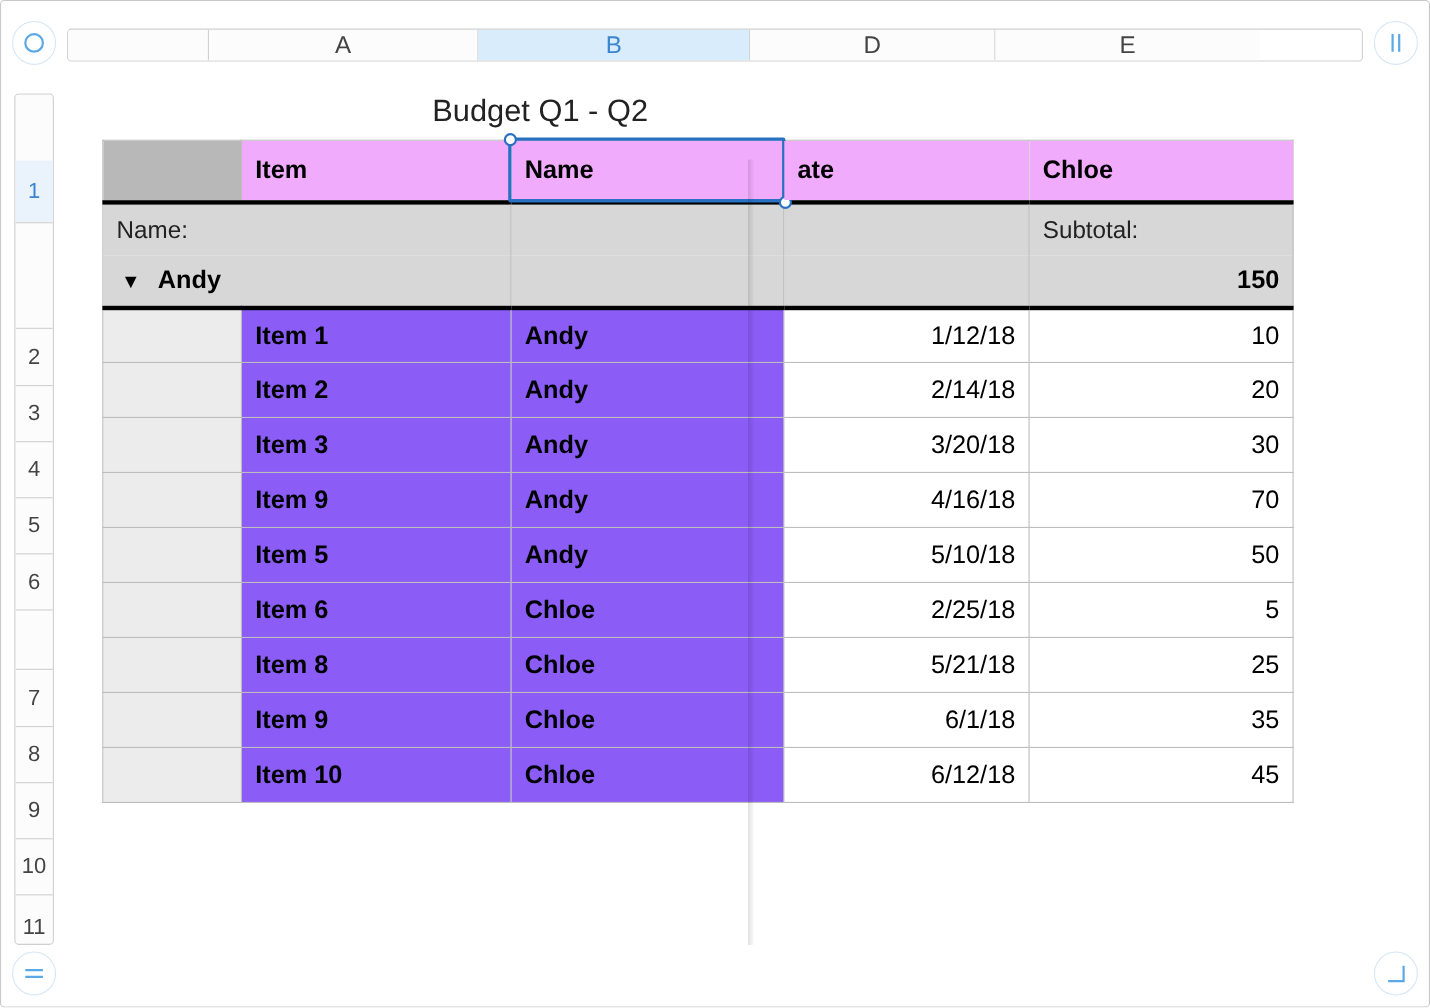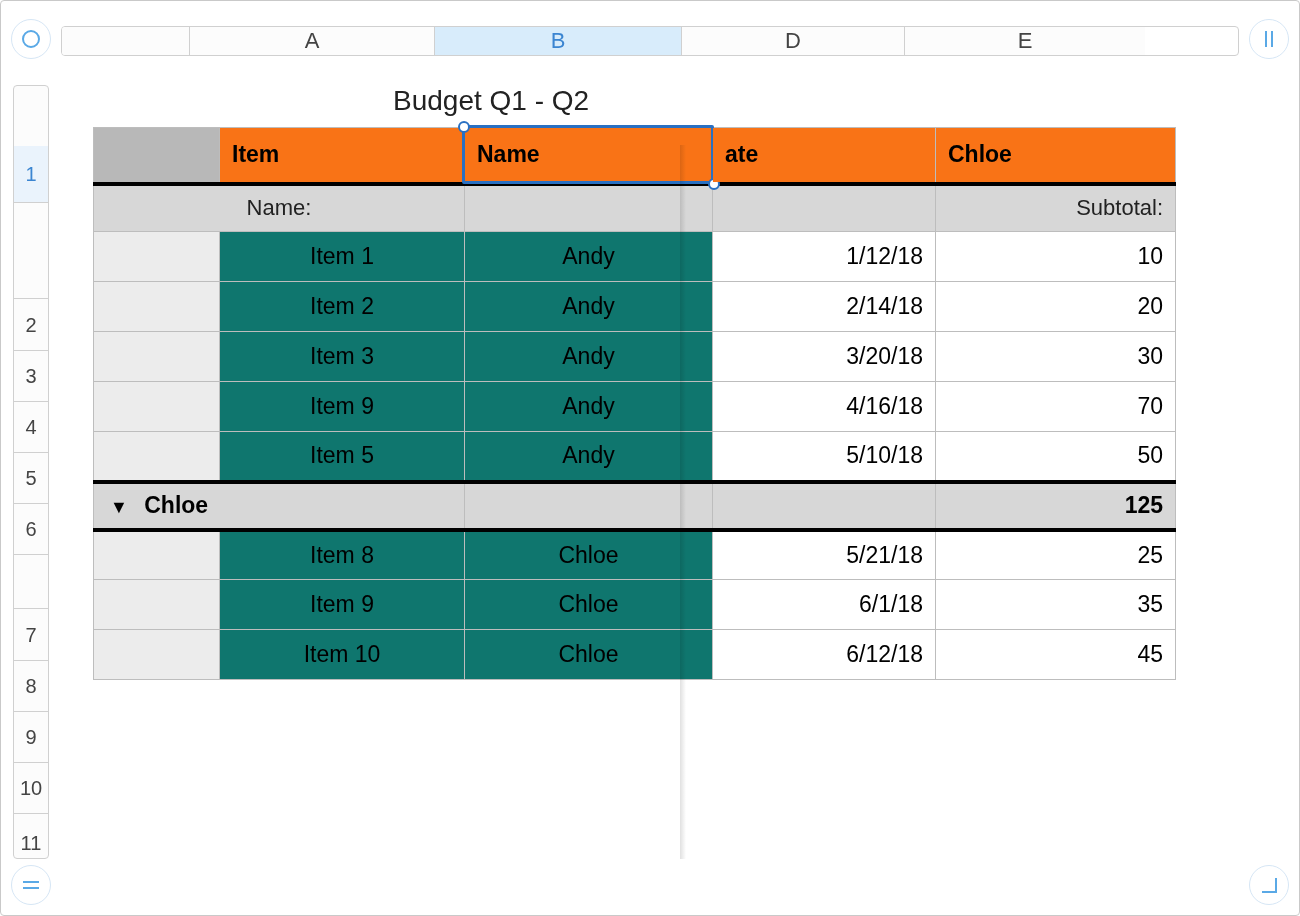--- a/index.html
+++ b/index.html
@@ -35,43 +35,43 @@
 
   table.tbl { border-collapse:collapse; width:1083px; table-layout:fixed; }
   table.tbl td, table.tbl th { border:1px solid #bdbdbd; height:50px; padding:0 12px; font-size:23px; vertical-align:middle; }
   col.c0 { width:126px; }
   col.c1 { width:245px; }
   col.c2 { width:248px; }
   col.c3 { width:223px; }
   col.c4 { width:240px; }
 
   
-  tr.head th { background:#f97316; font-weight:600; text-align:left; border-bottom:4px solid #000; height:56px; position:relative; }
+  tr.head th { background:#f0abfc; font-weight:600; text-align:left; border-bottom:4px solid #000; height:56px; position:relative; }
   tr.head th.blank { background:#b8b8b8; }
   tr.head th.sel { position:relative; }
   .sel-outline { position:absolute; inset:-3px -2px -2px -3px; border:3px solid #2a70c2; border-radius:2px; pointer-events:none; }
   .sel-handle { position:absolute; width:12px; height:12px; border:2px solid #2a70c2; background:#fff; border-radius:50%; }
   .sel-handle.tl { top:-7px; left:-7px; }
   .sel-handle.br { bottom:-8px; right:-8px; }
 
   
   tr.grp-label td { background:#d7d7d7; border-left:1px solid #bdbdbd; border-right:1px solid #bdbdbd; border-bottom:none; border-top:none; font-size:22px; color:#222; height:48px; }
-  tr.grp-label td.lbl { text-align:center; }
-  tr.grp-label td.sub { text-align:right; }
+  tr.grp-label td.lbl { text-align:left; }
+  tr.grp-label td.sub { }
 
   tr.grp-name td { background:#d7d7d7; border-top:none; border-bottom:4px solid #000; height:48px; font-weight:700; }
   tr.grp-name td.first { text-align:left; white-space:nowrap; }
   tr.grp-name td.total { text-align:right; }
   tr.grp-name.second td { border-top:4px solid #000; }
 
   .disc-tri { display:inline-block; margin:0 10px 0 4px; font-size:18px; line-height:1; }
 
   
   tr.data td { background:#fff; }
-  tr.data td.shade { background:#0f766e; font-weight:400;text-align:center; }
+  tr.data td.shade { background:#8b5cf6; font-weight:700; }
   tr.data td.date { text-align:right; font-weight:400; }
   tr.data td.amt { text-align:right; font-weight:400; }
   tr.data td.stub { background:#ececec; }
 
   
   .freeze-shadow { position:absolute; top:60px; bottom:0; left:619px; width:6px; background:linear-gradient(to right, rgba(0,0,0,0.12), rgba(0,0,0,0)); pointer-events:none; }
 
 </style>
 </head>
 <body>
@@ -160,20 +160,29 @@
         <th>ate</th>
         <th>Chloe</th>
       </tr>
 
       <tr class="grp-label">
         <td class="lbl" colspan="2">Name:</td>
         <td></td>
         <td></td>
         <td class="sub">Subtotal:</td>
       </tr>
+      <tr class="grp-name">
+        <td class="first" colspan="2">
+          <span class="disc-tri">▼</span>
+          <span>Andy</span>
+        </td>
+        <td></td>
+        <td></td>
+        <td class="total">150</td>
+      </tr>
 
       <tr class="data">
         <td class="stub"></td>
         <td class="shade">Item 1</td>
         <td class="shade">Andy</td>
         <td class="date">1/12/18</td>
         <td class="amt">10</td>
       </tr>
       <tr class="data">
         <td class="stub"></td>
@@ -197,30 +206,28 @@
         <td class="amt">70</td>
       </tr>
       <tr class="data">
         <td class="stub"></td>
         <td class="shade">Item 5</td>
         <td class="shade">Andy</td>
         <td class="date">5/10/18</td>
         <td class="amt">50</td>
       </tr>
 
-      <tr class="grp-name second">
-        <td class="first" colspan="2">
-          <span class="disc-tri">▼</span>
-          <span>Chloe</span>
-        </td>
-        <td></td>
-        <td></td>
-        <td class="total">125</td>
-      </tr>
-
+
+      <tr class="data">
+        <td class="stub"></td>
+        <td class="shade">Item 6</td>
+        <td class="shade">Chloe</td>
+        <td class="date">2/25/18</td>
+        <td class="amt">5</td>
+      </tr>
       <tr class="data">
         <td class="stub"></td>
         <td class="shade">Item 8</td>
         <td class="shade">Chloe</td>
         <td class="date">5/21/18</td>
         <td class="amt">25</td>
       </tr>
       <tr class="data">
         <td class="stub"></td>
         <td class="shade">Item 9</td>

